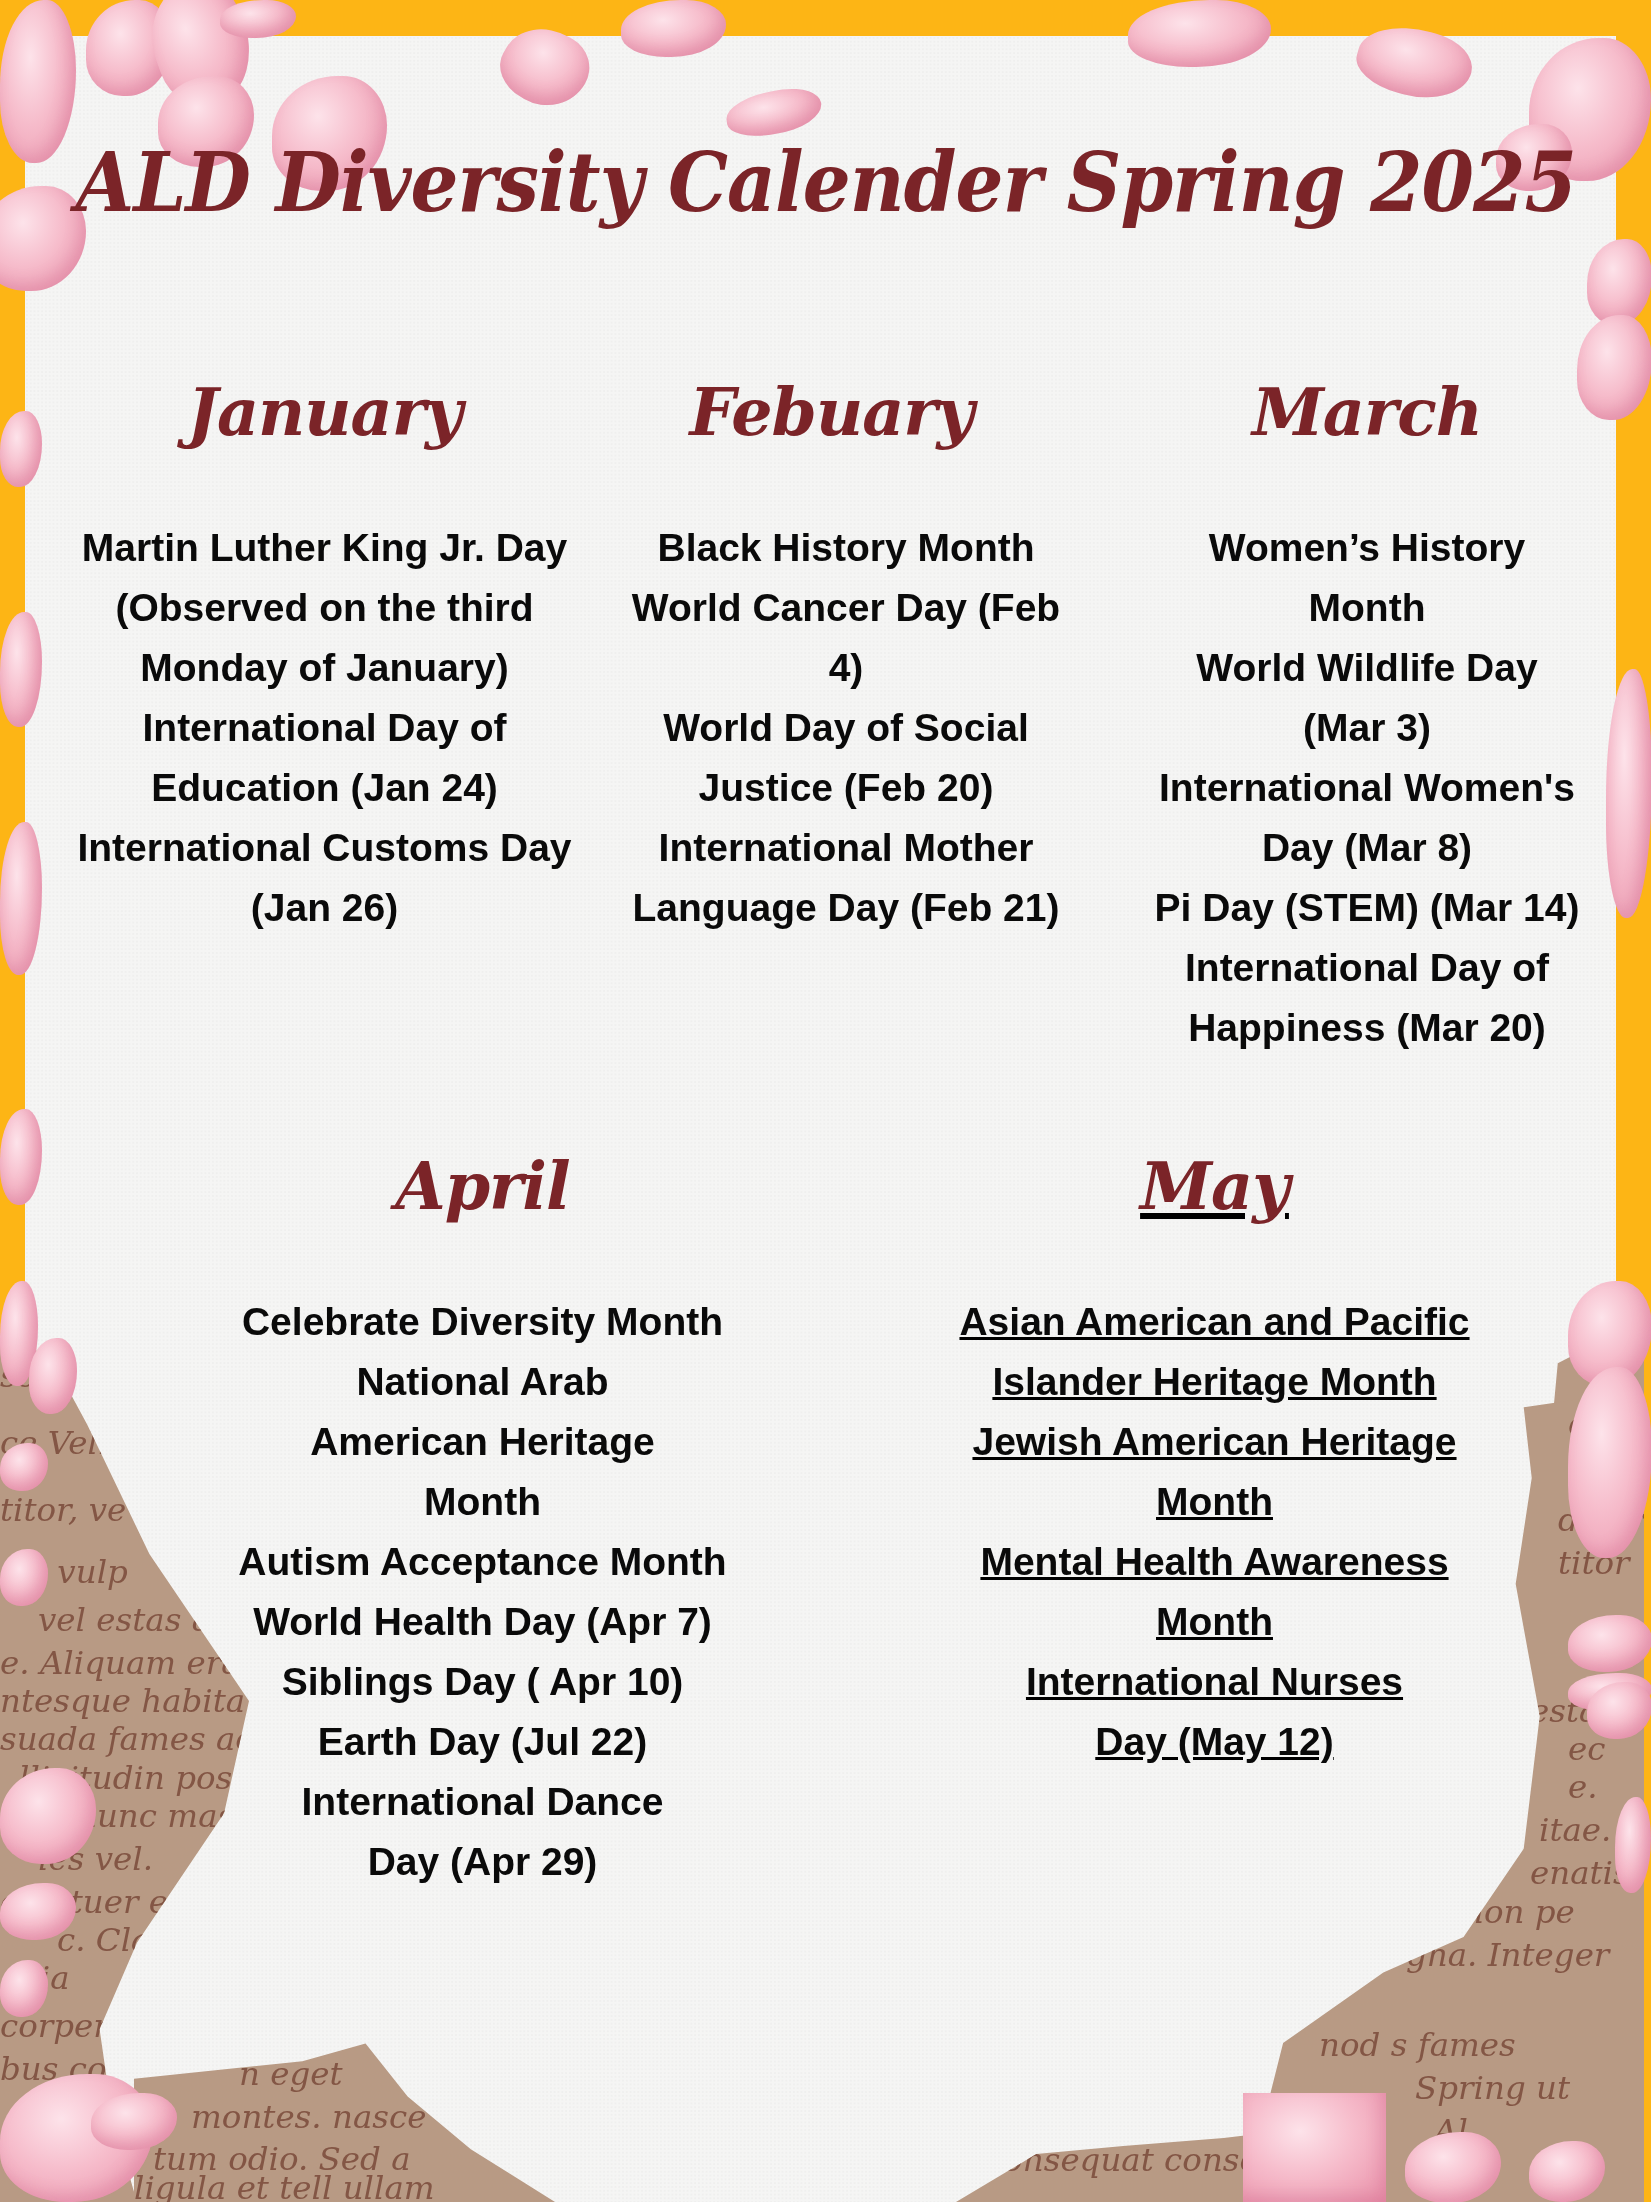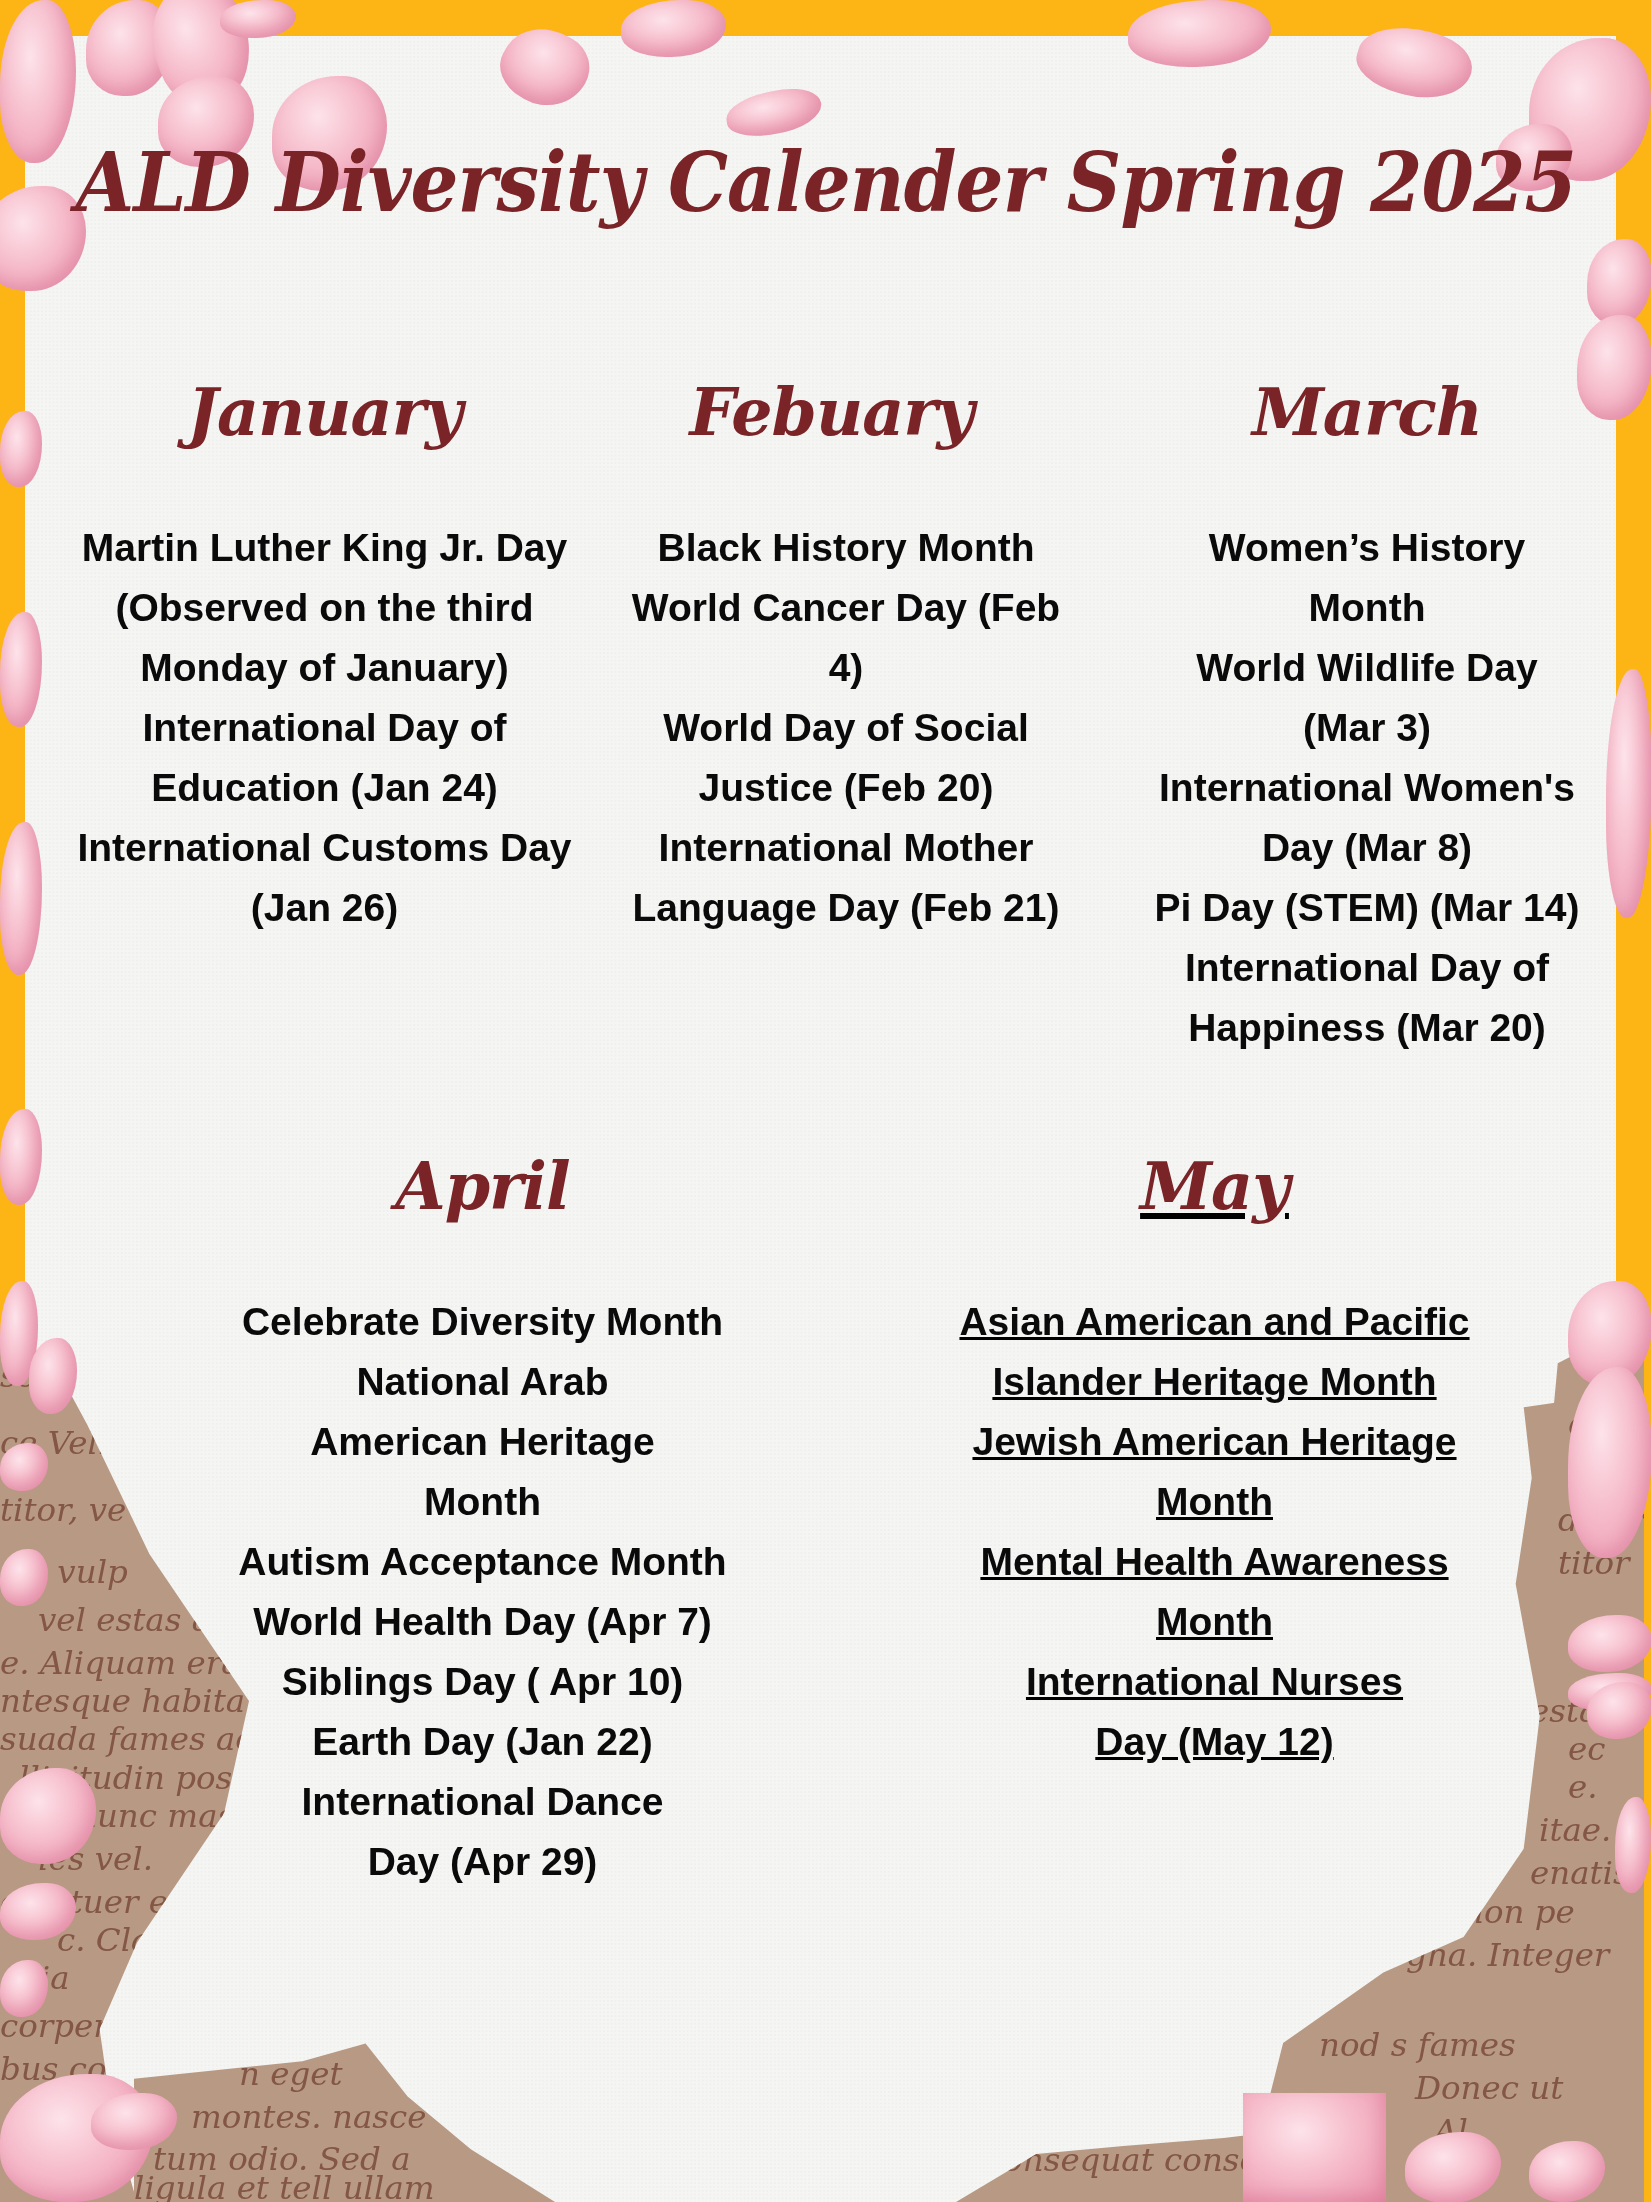--- a/index.html
+++ b/index.html
@@ -59,21 +59,21 @@
   <span style="left:315px;top:182px">dolor</span>
   <span style="left:315px;top:225px">titor</span>
   <span style="left:287px;top:373px">estas.</span>
   <span style="left:325px;top:411px">ec</span>
   <span style="left:325px;top:449px">e.</span>
   <span style="left:296px;top:492px">itae.</span>
   <span style="left:287px;top:535px">enatis</span>
   <span style="left:220px;top:574px">non  pe</span>
   <span style="left:163px;top:617px">gna. Integer</span>
   <span style="left:76px;top:707px">nod  s fames</span>
-  <span style="left:172px;top:750px">Donec ut</span>
+  <span style="left:172px;top:750px">Spring ut</span>
   <span style="left:191px;top:793px">Al</span>
 </div>
 
 <div class="petal" style="left:0;top:0;width:76px;height:163px;"></div>
 <div class="petal" style="left:86px;top:0;width:86px;height:96px;"></div>
 <div class="petal" style="left:153px;top:-19px;width:96px;height:124px;transform:rotate(-20deg);"></div>
 <div class="petal" style="left:158px;top:76px;width:96px;height:91px;"></div>
 <div class="petal" style="left:272px;top:76px;width:115px;height:115px;"></div>
 <div class="petal" style="left:-19px;top:186px;width:105px;height:105px;"></div>
 <div class="petal" style="left:220px;top:0;width:76px;height:38px;"></div>
@@ -143,21 +143,21 @@
 </div>
 
 <div class="month" style="left:191px; top:1143px; width:583px;">
   <h2>April</h2>
   <ul>
     <li>Celebrate Diversity Month</li>
     <li style="padding:0 76px">National Arab American Heritage Month</li>
     <li>Autism Acceptance Month</li>
     <li>World Health Day (Apr 7)</li>
     <li>Siblings Day ( Apr 10)</li>
-    <li>Earth Day (Jan 22)</li>
+    <li>Earth Day (Jul 22)</li>
     <li style="padding:0 76px">International Dance Day (Apr 29)</li>
   </ul>
 </div>
 
 <div class="month" style="left:918px; top:1143px; width:593px;text-decoration:underline;">
   <h2>May</h2>
   <ul>
     <li style="padding:0 19px">Asian American and Pacific Islander Heritage Month</li>
     <li style="padding:0 19px">Jewish American Heritage Month</li>
     <li style="padding:0 19px">Mental Health Awareness Month</li>

